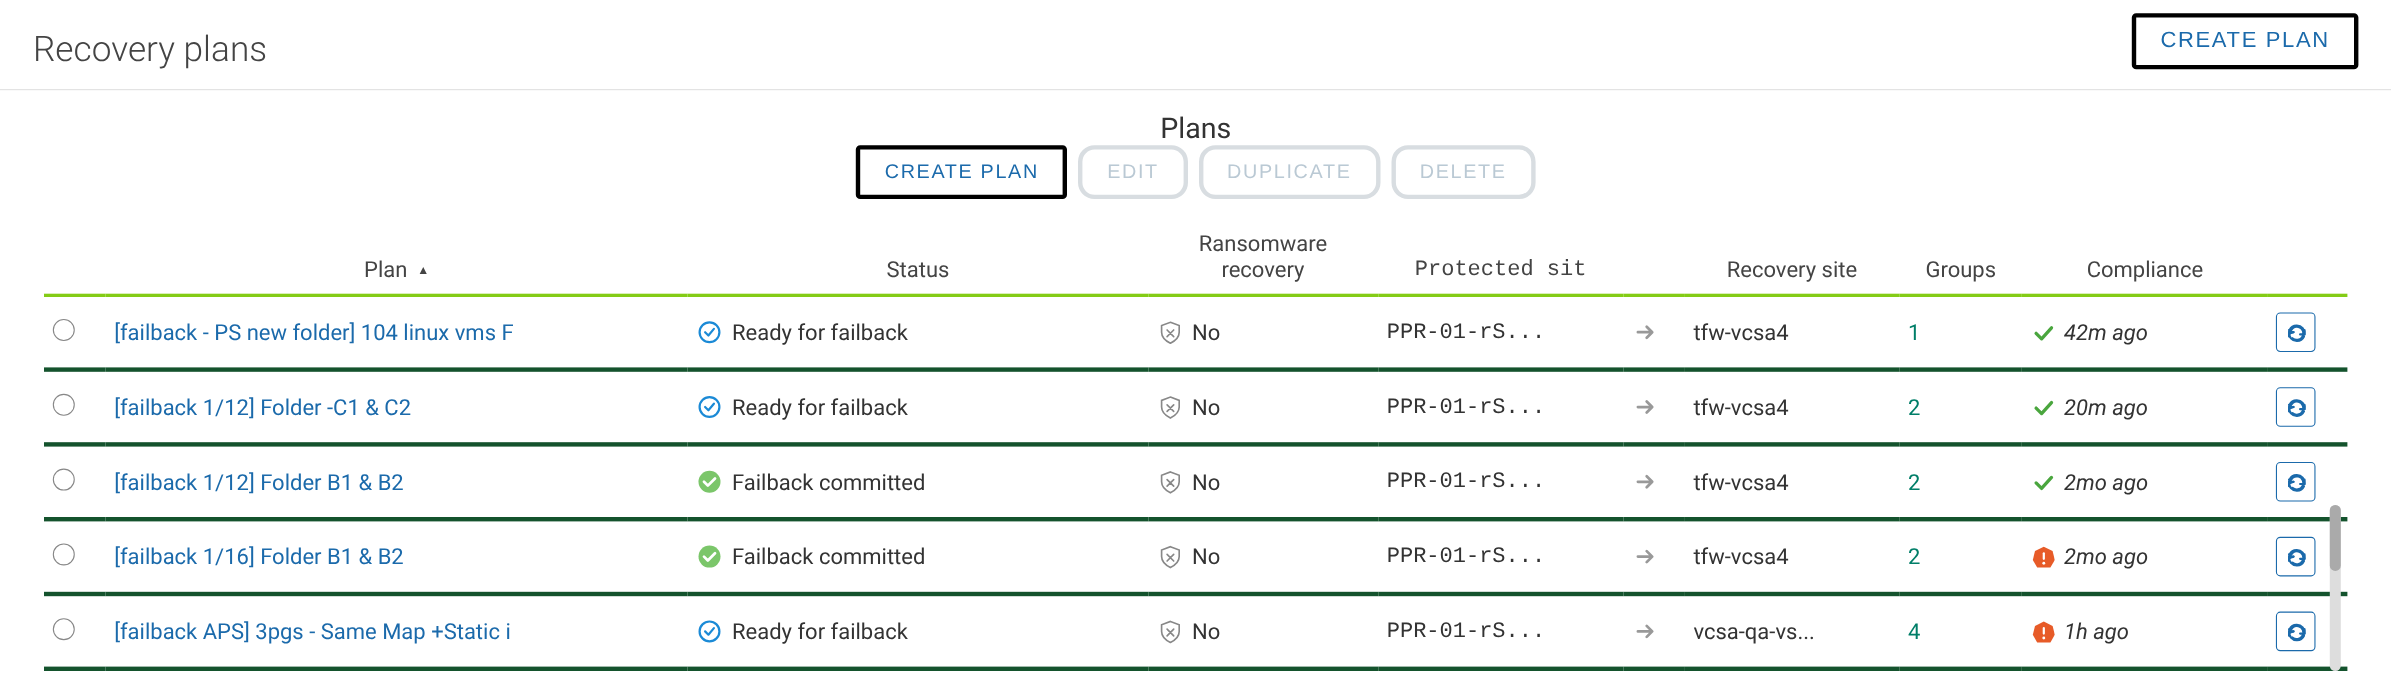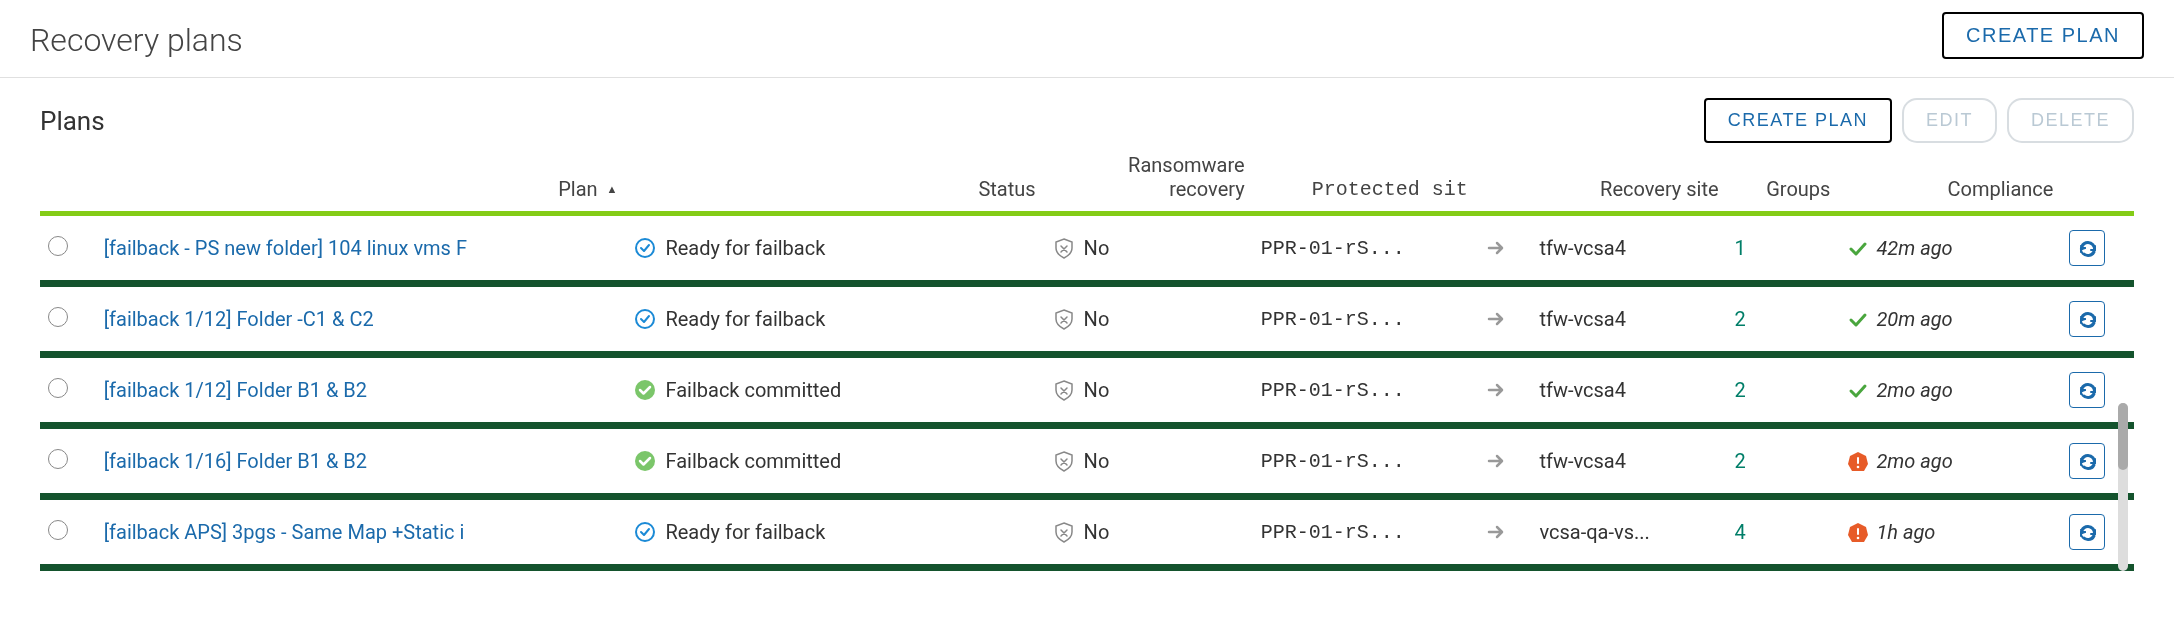--- a/index.html
+++ b/index.html
@@ -15,21 +15,21 @@
     align-items: flex-end;
     padding: 12px 30px 18px 30px;
     border-bottom: 1px solid #e0e0e0;
   }
   .page-title {
     font-size: 32px;
     font-weight: 300;
     color: #444;
   }
   .btn {
-    border: 2px solid #000000;
+    border: 4px solid #000000;
     background: #fff;
     color: #1b6aab;
     font-size: 18px;
     letter-spacing: 1.5px;
     padding: 10px 22px;
     border-radius: 4px;
     cursor: pointer;
     font-weight: 500;
   }
   .btn.primary-top {
@@ -41,47 +41,49 @@
     cursor: not-allowed;
     border-radius: 15px;
   }
   .panel {
     padding: 20px 40px;
   }
   .panel-header {
     display: flex;
     justify-content: space-between;
     align-items: center;
+    margin-bottom: 18px;
+    flex-direction: column;
   }
   .panel-title {
     font-size: 26px;
     font-weight: 400;
     color: #333;
   }
   .panel-actions { display:flex; gap:10px; }
   .table {
     width: 100%;
     border-collapse: collapse;
   }
   .thead-row th {
-    text-align: right;
+    text-align: center;
     font-weight: 400;
     font-size: 20px;
     color: #444;
     padding: 10px 8px;
-    border-bottom: 5px solid #84cc16;
+    border-bottom: 3px solid #84cc16;
     vertical-align: bottom;
     white-space: nowrap;
     overflow: hidden;
     text-overflow: ellipsis;
   }
   .sort-caret { font-size: 11px; margin-left:4px; position:relative; top:-3px; }
   .tbody-row td {
     padding: 14px 8px;
-    border-bottom: 7px solid #14532d;
+    border-bottom: 4px solid #14532d;
     font-size: 20px;
     color: #333;
     vertical-align: middle;
     white-space: nowrap;
     overflow: hidden;
     text-overflow: ellipsis;
   }
   .radio {
     width: 20px; height: 20px;
     border: 1.5px solid #888;
@@ -165,20 +167,21 @@
   <div class="page-title">Recovery plans</div>
   <button class="btn primary-top">CREATE PLAN</button>
 </div>
 
 <div class="panel">
   <div class="panel-header">
     <div class="panel-title">Plans</div>
     <div class="panel-actions">
       <button class="btn">CREATE PLAN</button>
       <button class="btn disabled">EDIT</button>
+      <button class="btn disabled">DUPLICATE</button>
       <button class="btn disabled">DELETE</button>
     </div>
   </div>
 
   <div class="table-wrap">
   <table class="table">
     <thead>
       <tr class="thead-row">
         <th class="col-radio"></th>
         <th class="col-plan">

